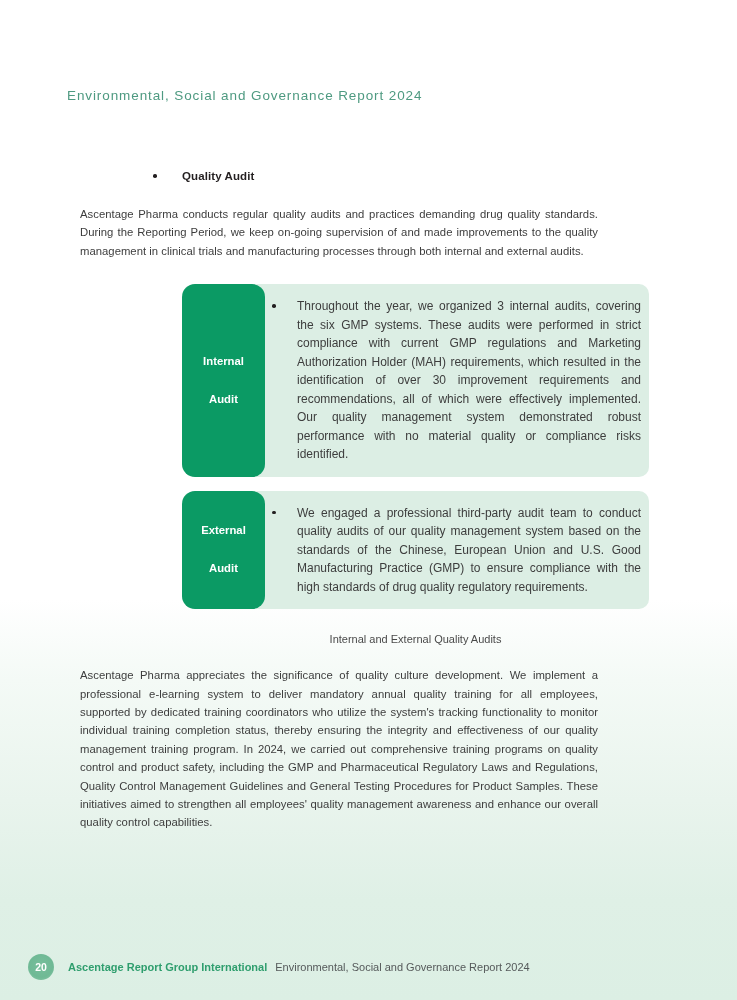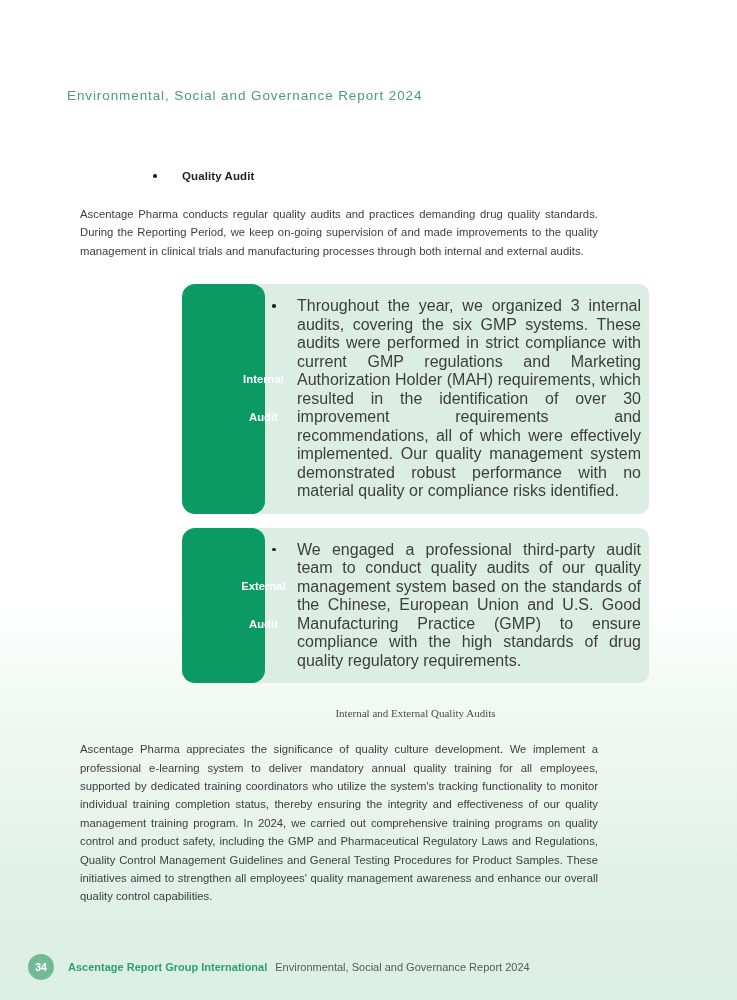--- a/index.html
+++ b/index.html
@@ -111,33 +111,32 @@
     z-index: 2;
     box-shadow: 0 0 0 0 rgba(0,0,0,0);
   }
   .audit-panel .green-tab span {
     color: #ffffff;
     font-size: 11.3px;
     font-weight: bold;
     line-height: 19px;
     text-align: center;
     display: block;
-    margin-left: 40px;
   }
   .audit-panel .plate-body {
     position: relative;
     z-index: 3;
     margin-left: 90px;
     padding: 13px 8px 13px 0;
     min-height: 0;
   }
   .audit-panel .plate-item {
     position: relative;
     padding-left: 25px;
-    font-size: 16px;
+    font-size: 12px;
     line-height: 18.5px;
     color: #3d3d3d;
     text-align: justify;
   }
   .audit-panel .plate-item .bullet-dot {
     position: absolute;
     left: 0px;
     top: 7px;
     width: 3.5px;
     height: 3.5px;
@@ -236,26 +235,26 @@
         </span>
       </div>
       <div class="plate-body">
         <div class="plate-item">
           <span class="bullet-dot"></span>
           <span>We engaged a professional third-party audit team to conduct quality audits of our quality management system based on the standards of the Chinese, European Union and U.S. Good Manufacturing Practice (GMP) to ensure compliance with the high standards of drug quality regulatory requirements.</span>
         </div>
       </div>
     </div>
 
-    <p class="figure-caption" style="margin-top:24px;font-family:Liberation Serif, serif;">Internal and External Quality Audits</p>
+    <p class="figure-caption" style="margin-top:24px;">Internal and External Quality Audits</p>
 
 
     <p class="body-par" style="margin-top:21px;">Ascentage Pharma appreciates the significance of quality culture development. We implement a professional e-learning system to deliver mandatory annual quality training for all employees, supported by dedicated training coordinators who utilize the system's tracking functionality to monitor individual training completion status, thereby ensuring the integrity and effectiveness of our quality management training program. In 2024, we carried out comprehensive training programs on quality control and product safety, including the GMP and Pharmaceutical Regulatory Laws and Regulations, Quality Control Management Guidelines and General Testing Procedures for Product Samples. These initiatives aimed to strengthen all employees' quality management awareness and enhance our overall quality control capabilities.</p>
 
   </div>
 
   <div class="footer">
-    <div class="page-badge">34</div>
+    <div class="page-badge">20</div>
     <div class="company">Ascentage Report Group International</div>
     <div class="report">Environmental, Social and Governance Report 2024</div>
   </div>
 
 </div>
 
 </body></html>

